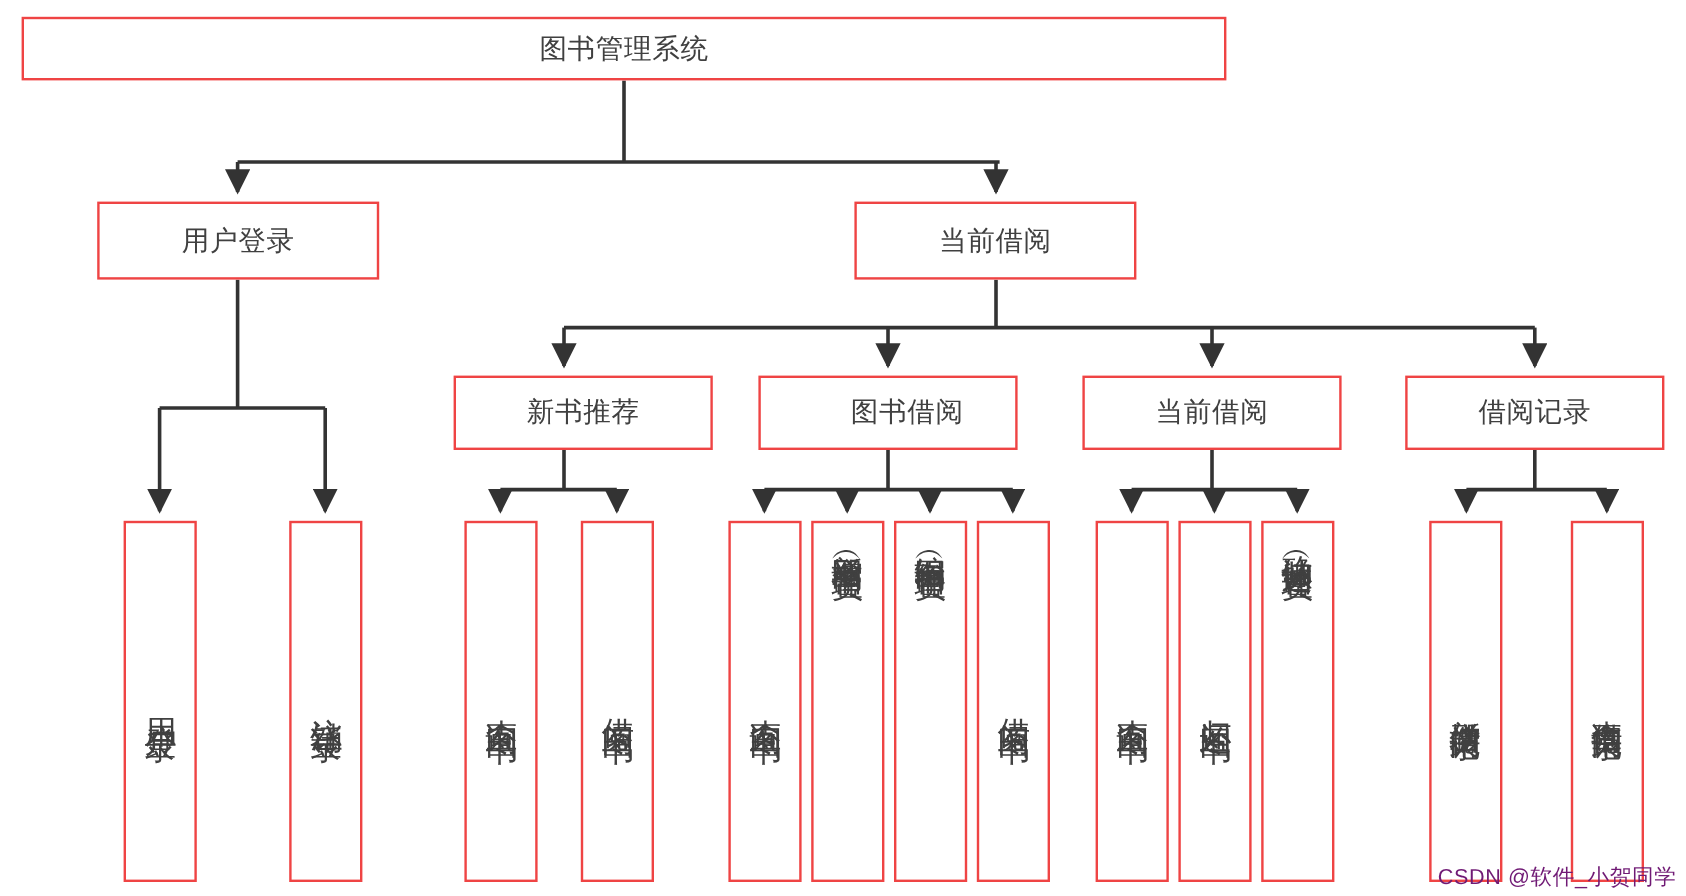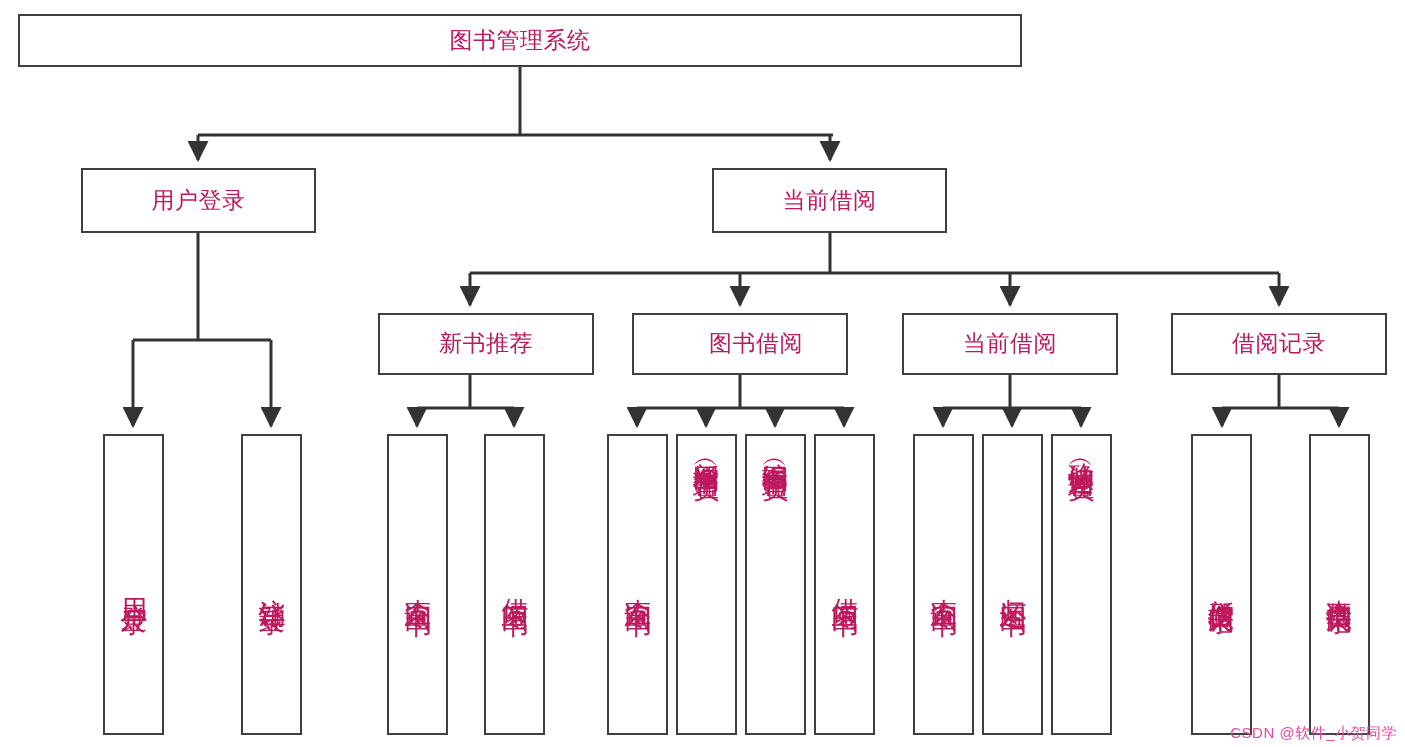--- a/index.html
+++ b/index.html
@@ -22,25 +22,25 @@
     left: 0;
     top: 0;
     width: 1405px;
     height: 747px;
     pointer-events: none;
   }
   .node {
     position: absolute;
     box-sizing: border-box;
     background: #ffffff;
-    border: 2px solid #404040;
+    border: 2px solid #ef4444;
     display: flex;
     align-items: center;
     justify-content: center;
-    color: #be185d;
+    color: #404040;
     line-height: 1.12;
   }
   .node .label {
     display: block;
     text-align: center;
   }
   
   .node.horiz .label {
     font-size: 23px;
     letter-spacing: 0.5px;
@@ -69,22 +69,22 @@
   }
   
   .node.vert.topalign {
     align-items: flex-start;
     padding-top: 6px;
   }
   #watermark {
     position: absolute;
     right: 8px;
     bottom: 4px;
-    font-size: 15px;
-    color: #ec4899;
+    font-size: 18px;
+    color: #701a75;
     letter-spacing: 0.5px;
     white-space: nowrap;
     user-select: none;
   }
 </style>
 </head>
 <body>
 
 <div id="canvas">
 

